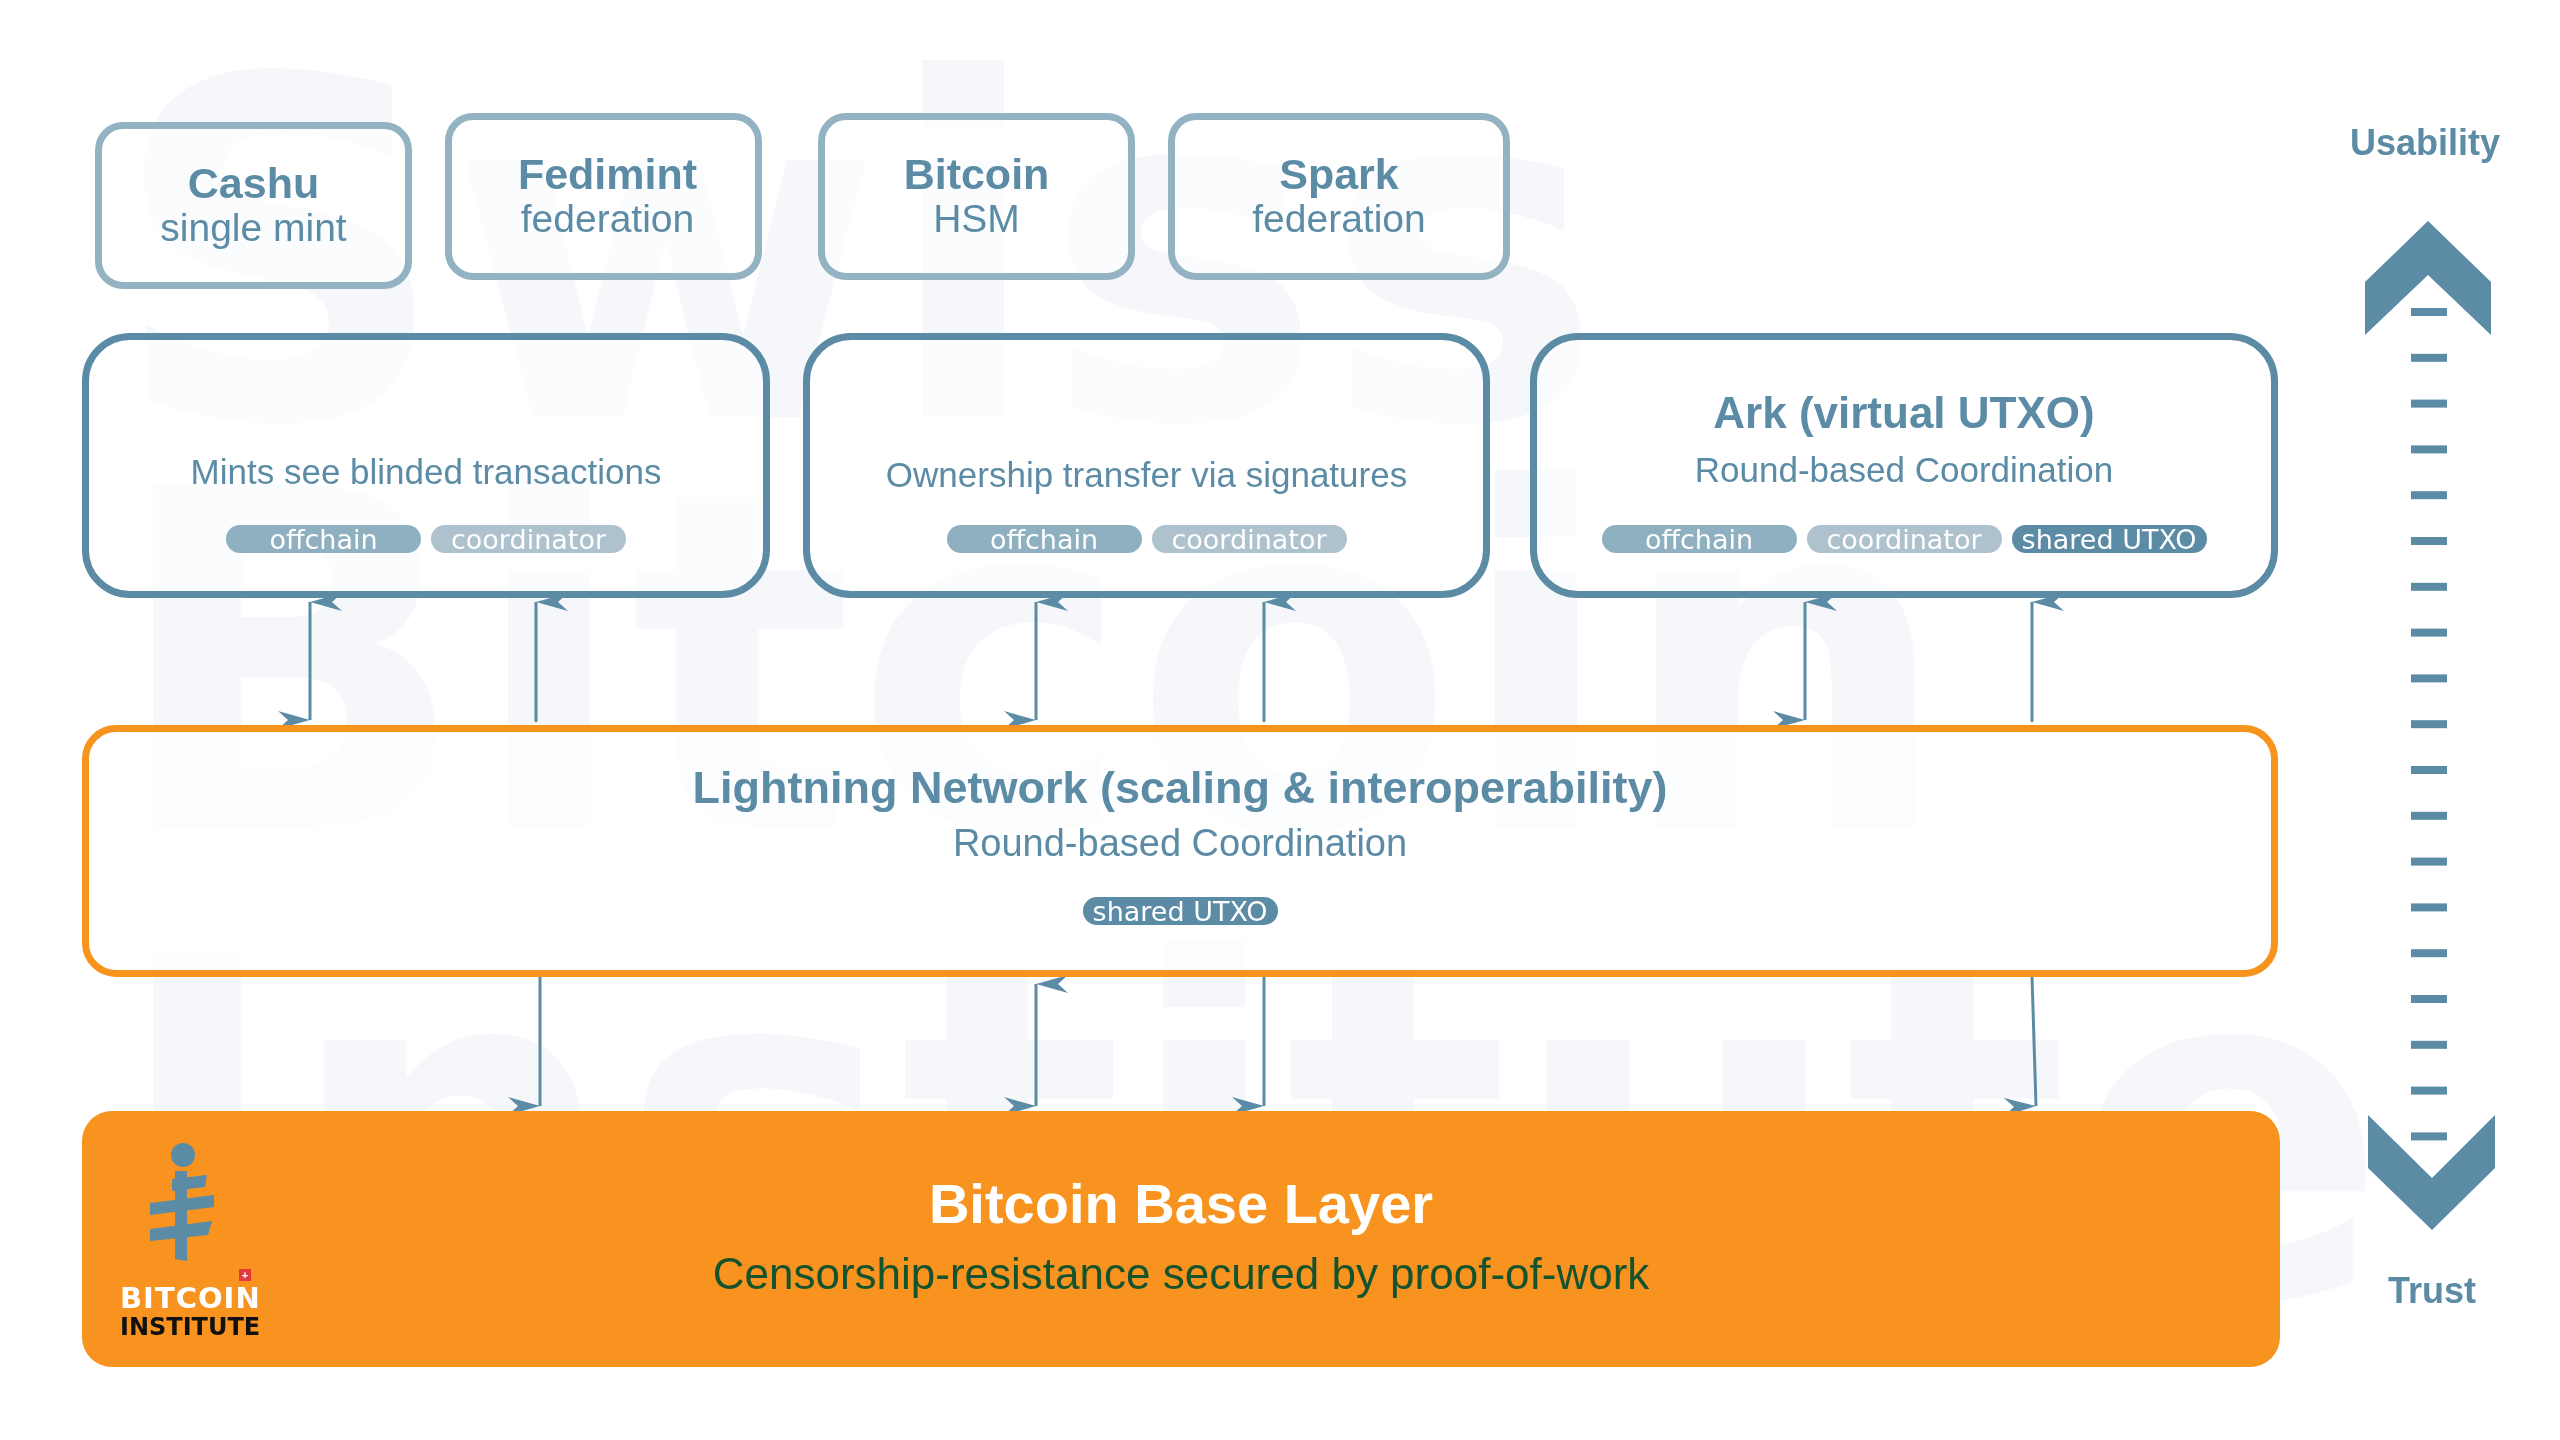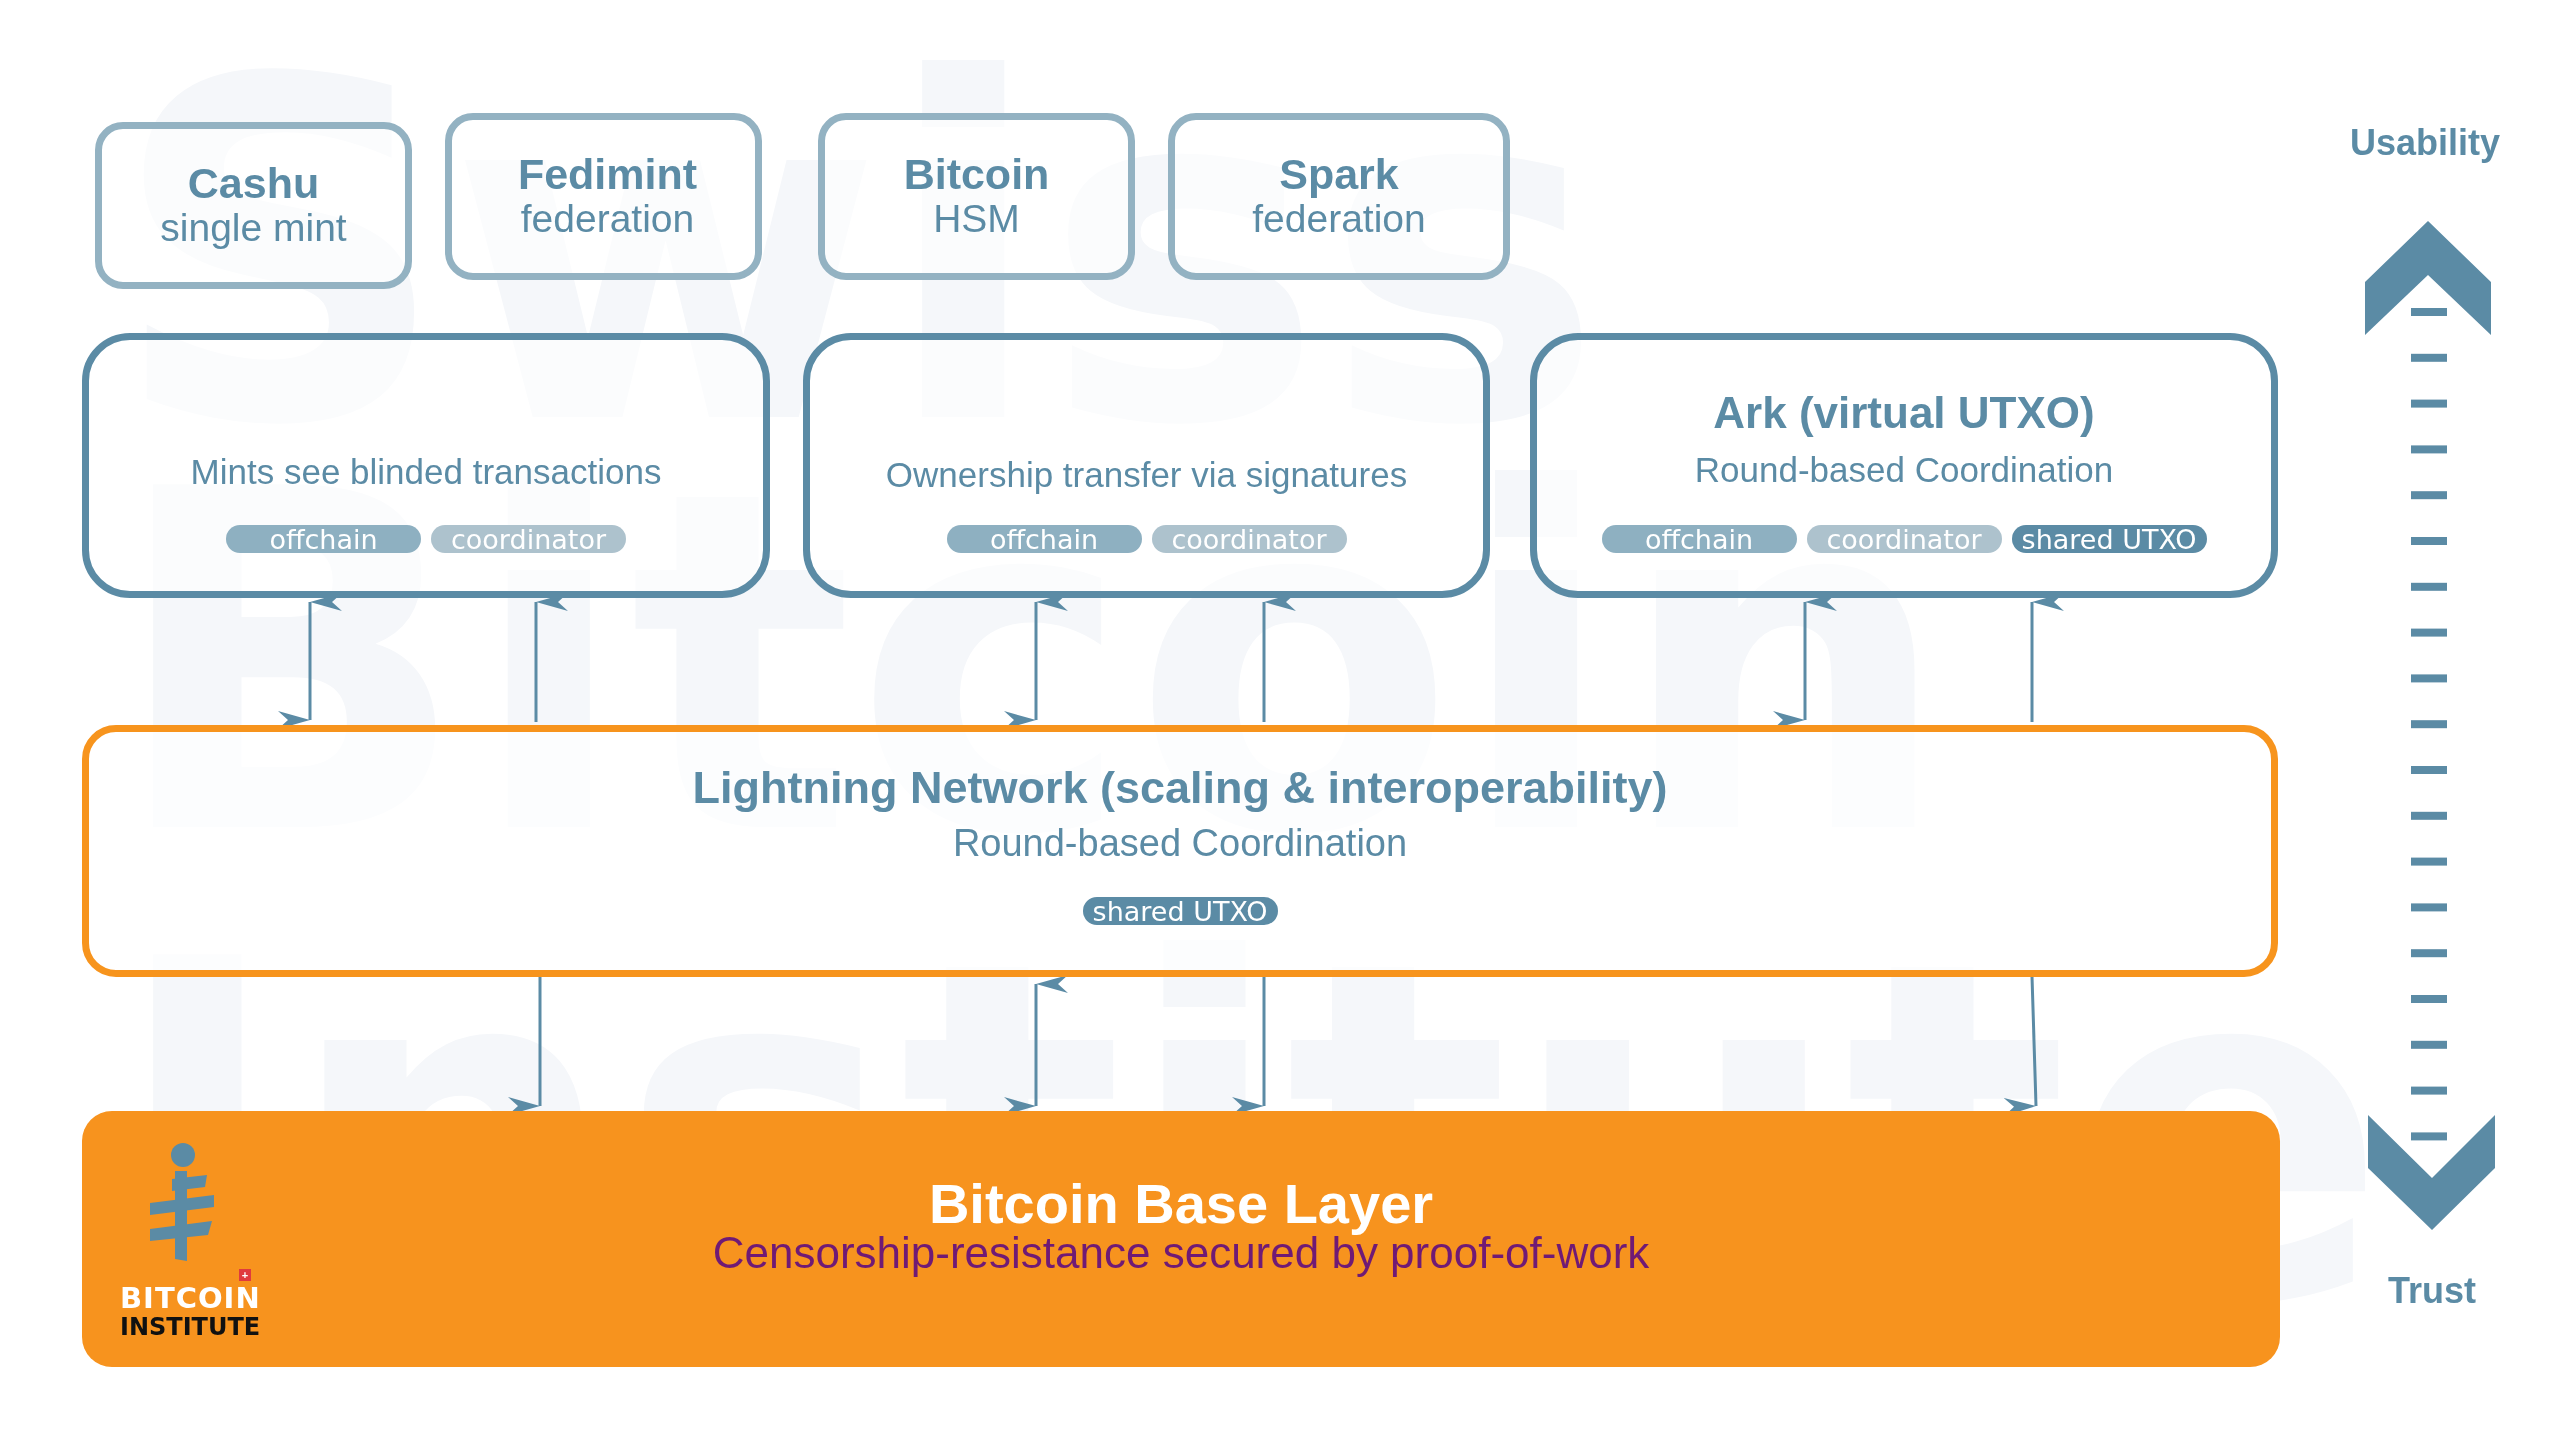--- a/index.html
+++ b/index.html
@@ -15,21 +15,21 @@
   .pills{position:absolute;left:0;right:0;top:185px;display:flex;justify-content:center;gap:10px;}
   .pill{height:28px;width:195px;border-radius:22px;color:#ffffff;font-size:27px;display:flex;align-items:center;justify-content:center;font-family:"DejaVu Sans",sans-serif;}
   .pill.offchain{background:#8eb0c1;}
   .pill.coordinator{background:#adc2cd;}
   .pill.shared{background:#5b8ba5;}
   .ln-box{border:7px solid #f7941d;border-radius:34px;background:rgba(255,255,255,0.7);z-index:2;text-align:center;}
   .ln-box .t{position:absolute;left:0;right:0;top:30px;font-weight:bold;font-size:45px;color:#5b8ba5;}
   .ln-box .s{position:absolute;left:0;right:0;top:90px;font-size:38px;color:#5b8ba5;}
   .base{background:#f7931e;border-radius:30px;z-index:2;text-align:center;}
   .base .t{position:absolute;left:0;right:0;top:60px;font-weight:bold;font-size:56px;color:#ffffff;}
-  .base .s{position:absolute;left:0;right:0;top:117px;font-size:44px;color:#701a75;}
+  .base .s{position:absolute;left:0;right:0;top:138px;font-size:44px;color:#14532d;}
   svg.arrows{position:absolute;left:0;top:0;z-index:1;}
   .side-label{position:absolute;font-weight:bold;font-size:36px;color:#5b8ba5;z-index:3;}
 </style>
 </head>
 <body>
 
 <div class="wm" style="left:110px;top:20px;font-size:470px;">Swiss</div>
 <div class="wm" style="left:110px;top:430px;font-size:470px;">Bitcoin</div>
 <div class="wm" style="left:110px;top:900px;font-size:470px;">Institute</div>
 

